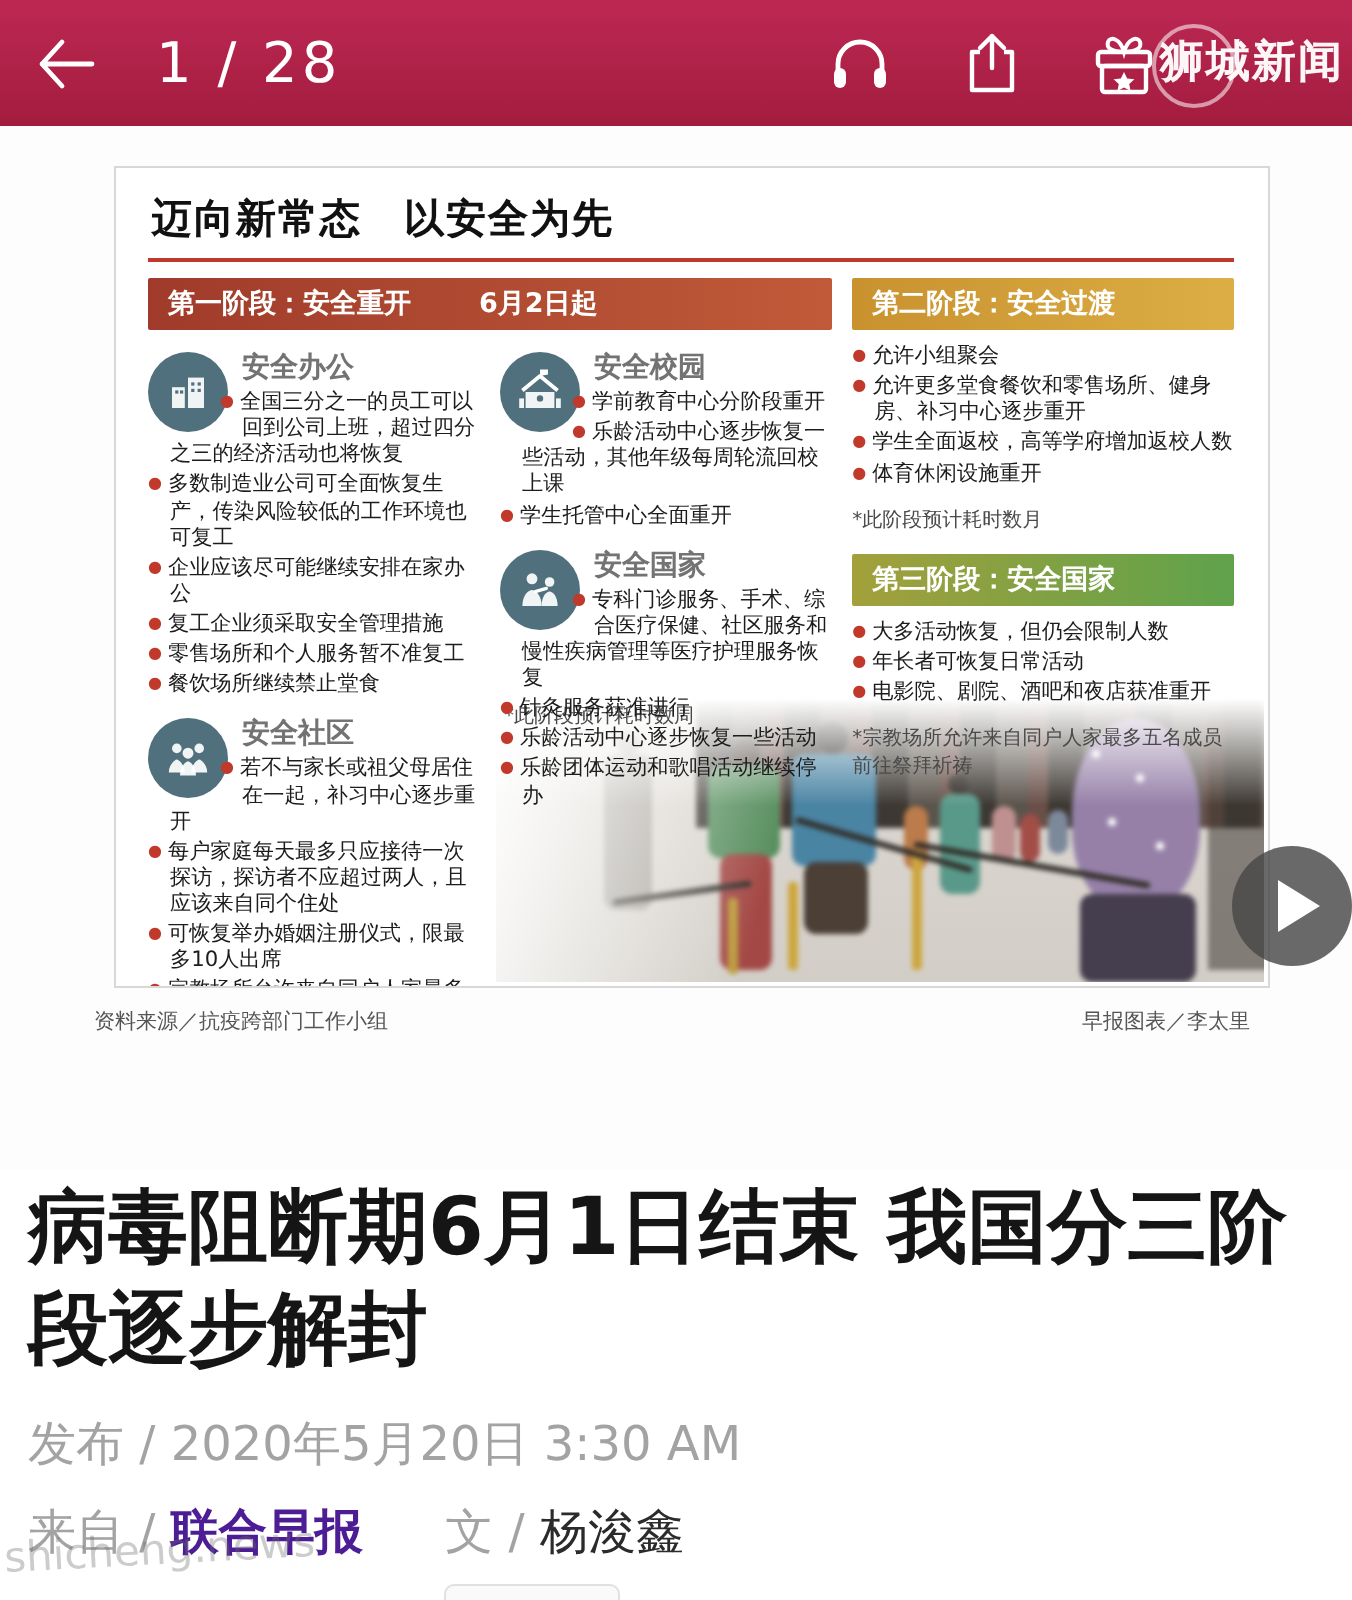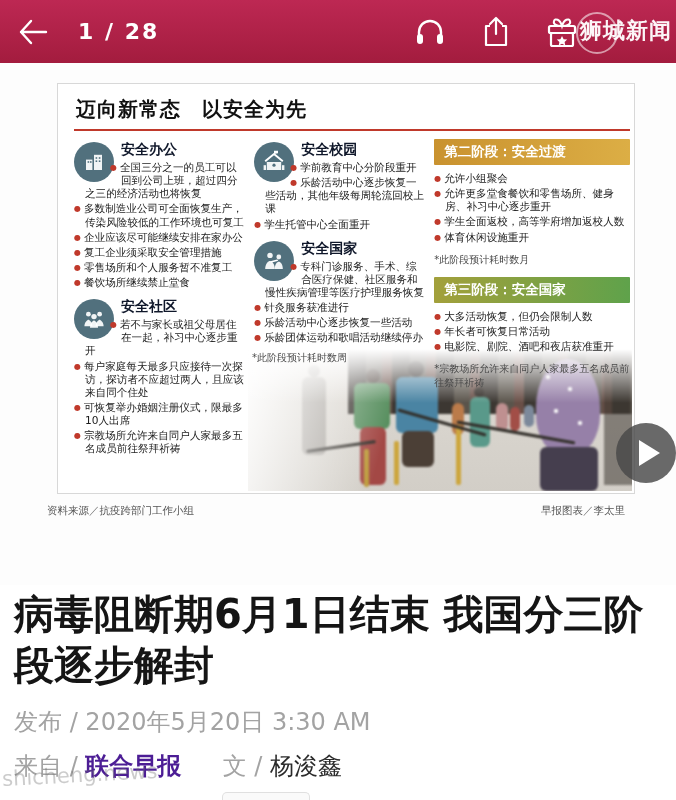--- a/index.html
+++ b/index.html
@@ -7,37 +7,37 @@
     width:676px;height:800px;overflow:hidden;background:#fff;position:relative;
     font-family:"DejaVu Sans",sans-serif;-webkit-font-smoothing:antialiased;
   }
   
   .app-bar{
     position:absolute;top:0;left:0;width:676px;height:63px;
     background:linear-gradient(180deg,var(--bar-top,#bd2853),var(--bar-bottom,#a31c3e));
     display:flex;align-items:center;color:#fff;
   }
   .back-btn{margin-left:16px;width:34px;height:34px;display:flex;align-items:center;justify-content:center;cursor:pointer;}
-  .page-indicator{margin-left:28px;font-size:22px;letter-spacing:2px;font-weight:700;color:#fff;}
+  .page-indicator{margin-left:28px;font-size:28px;letter-spacing:2px;font-weight:400;color:#fff;}
   .bar-spacer{flex:1;}
   .bar-icon{width:36px;height:36px;margin-right:30px;display:flex;align-items:center;justify-content:center;cursor:pointer;}
   .bar-icon svg{display:block;}
   .brand-wm{
     position:absolute;right:4px;top:16px;font-size:22px;font-weight:bold;color:rgba(255,255,255,.96);
     letter-spacing:1px;white-space:nowrap;
   }
   .brand-ring{
     position:absolute;right:58px;top:12px;width:38px;height:38px;border:2px solid rgba(255,255,255,.55);
     border-radius:50%;
   }
   
   .hero{position:absolute;top:63px;left:0;width:676px;height:522px;background:#fdfdfd;}
   .card{
     position:absolute;left:57px;top:20px;width:578px;height:411px;background:#fff;
-    border:1px solid #d8d8d8;box-sizing:border-box;padding:10px 4px 0 16px;overflow:hidden;
+    border:1px solid #d8d8d8;box-sizing:border-box;padding:10px 17px 0 16px;overflow:hidden;
   }
   .ig-title{font-size:20px;font-weight:bold;color:#111;letter-spacing:1px;padding:2px 0 6px 2px;}
   .ig-rule{height:2px;background:var(--accent-red,#c0392b);margin-bottom:8px;}
   .ig-body{position:relative;z-index:2;display:flex;gap:10px;}
   .ig-main{width:63%;}
   .ig-side{flex:1;}
   .banner{
     color:#fff;font-weight:bold;font-size:13.5px;padding:4px 10px;border-radius:1px;
     display:flex;align-items:center;white-space:nowrap;
   }
@@ -45,21 +45,21 @@
   .banner.p1 .banner-date{margin-left:34px;}
   .banner.p2{background:linear-gradient(90deg,var(--p2-from,#c9922f),var(--p2-to,#dcae45));margin-bottom:7px;}
   .banner.p3{background:linear-gradient(90deg,var(--p3-from,#a3a03b),var(--p3-to,#5fa24b));margin:10px 0 7px 0;}
   .two-col{display:flex;gap:10px;}
   .col{flex:1;min-width:0;}
   .section{margin-bottom:7px;overflow:visible;}
   .sec-icon{
     float:left;width:40px;height:40px;border-radius:50%;background:var(--icon-circle,#51707d);
     margin:3px 7px 2px 0;display:flex;align-items:center;justify-content:center;
   }
-  .sec-title{font-size:14px;font-weight:bold;color:#0f172a;display:block;padding-top:2px;margin-bottom:2px;}
+  .sec-title{font-size:14px;font-weight:bold;color:#737373;display:block;padding-top:2px;margin-bottom:2px;}
   ul.bullets{list-style:none;margin:0;padding:0;font-size:10.6px;line-height:1.24;color:#1c1c1c;font-weight:500;}
   ul.bullets li{padding-left:11px;text-indent:-11px;margin-bottom:2px;}
   ul.bullets li::before{content:"●";color:var(--accent-red,#c0392b);font-size:8px;margin-right:3px;vertical-align:1px;}
   .footnote{font-size:10px;color:#4a4a4a;margin-top:9px;font-weight:500;}
   
   .photo{
     position:absolute;left:190px;top:265px;right:2px;bottom:2px;z-index:1;overflow:hidden;
     background:linear-gradient(180deg,#ddd8d1 0%,#d8d4cd 55%,#d2cec7 100%);
   }
   .photo-inner{position:absolute;inset:0;filter:blur(1.2px) saturate(.85) contrast(.95);}
@@ -147,20 +147,24 @@
   <div class="brand-wm">狮城新闻</div>
 </div>
 
 <div class="hero">
   <div class="card">
     <div class="ig-title">迈向新常态　以安全为先</div>
     <div class="ig-rule"></div>
 
     <div class="ig-body">
       <div class="ig-main">
+        <div class="banner p1">
+          <span>第一阶段：安全重开</span>
+          <span class="banner-date">6月2日起</span>
+        </div>
         <div class="two-col">
           <div class="col">
             <div class="section">
               <span class="sec-icon">
                 <svg width="24" height="24" viewBox="0 0 30 30">
                     <rect x="5" y="12" width="8" height="13" fill="#fff" opacity=".92"></rect>
                     <rect x="15" y="6" width="10" height="19" fill="#fff" opacity=".92"></rect>
                     <rect x="7" y="14" width="2" height="2" fill="#51707d"></rect>
                     <rect x="10" y="14" width="2" height="2" fill="#51707d"></rect>
                     <rect x="17" y="9" width="2" height="2" fill="#51707d"></rect>

